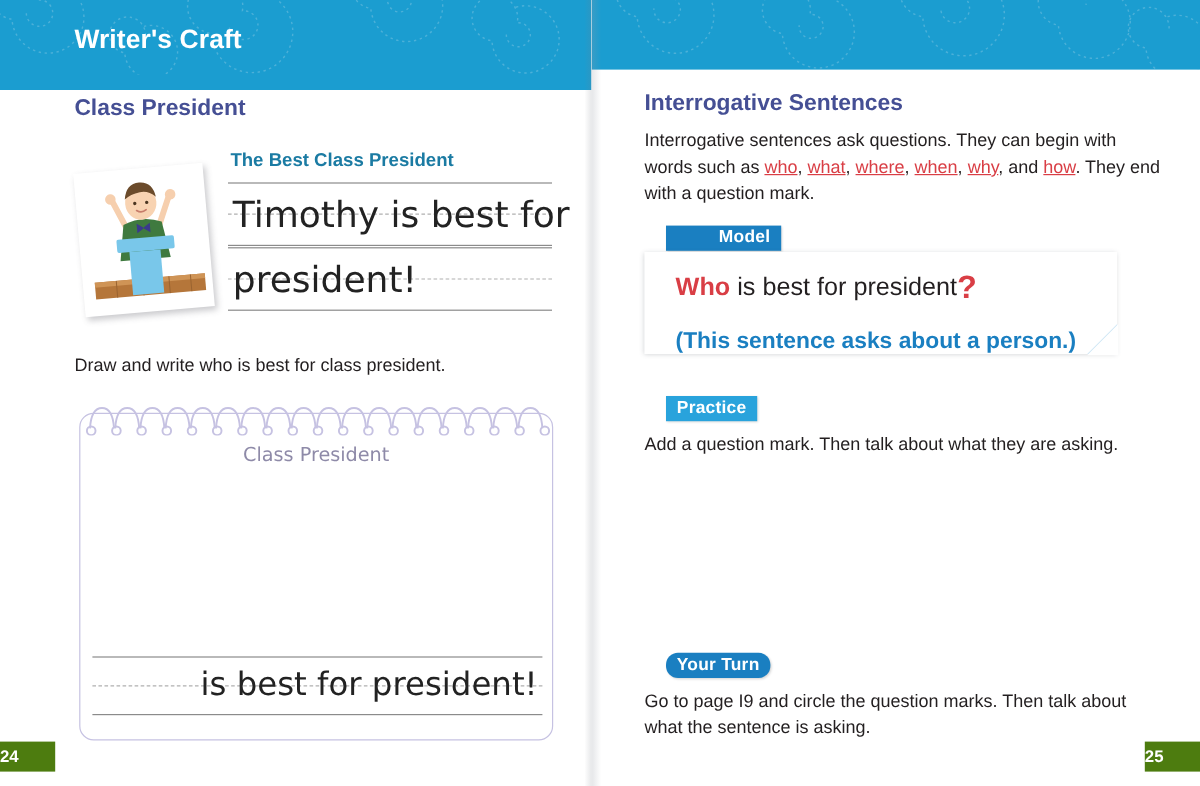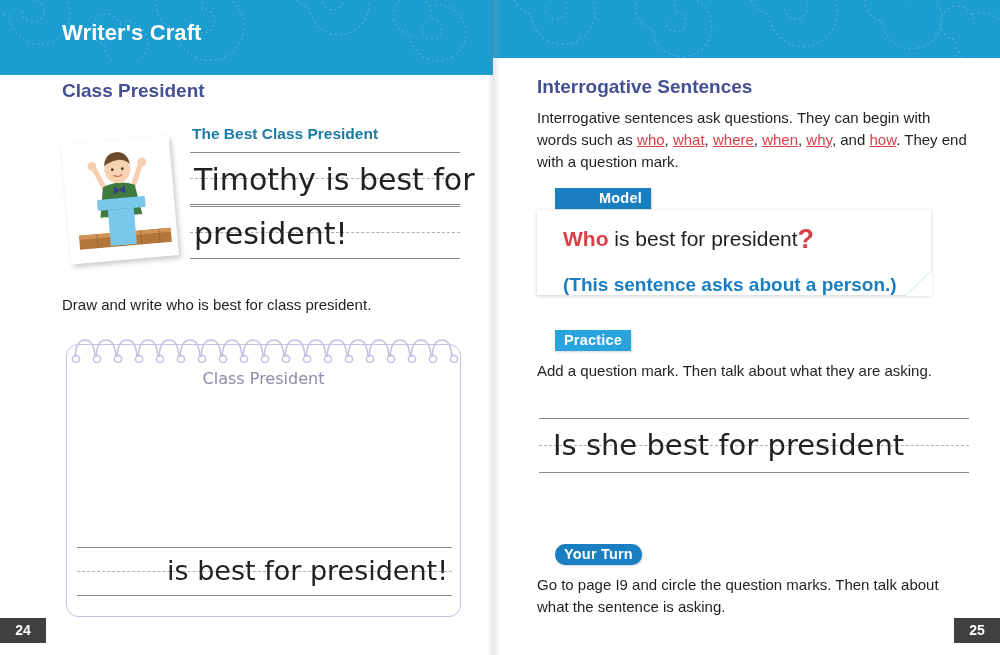--- a/index.html
+++ b/index.html
@@ -258,25 +258,24 @@
   .yourturn-text { top: 574px; }
 
   .hw-practice { left: 46px; top: 418px; width: 430px; }
   .hw-practice .row { height: 56px; }
   .hw-practice .script { font-size: 29px; left: 14px; }
 
   
   .pagenum {
     position: absolute;
     bottom: 12px;
-    background: #404040;
+    background: #4d7c0f;
     color: #ffffff;
     font-size: 14px;
     font-weight: bold;
-    text-align: center;
     width: 46px;
     padding: 4px 0 5px 0;
   }
   .pagenum-left  { left: 0; }
   .pagenum-right { right: 0; }
 </style>
 </head>
 <body>
 
 <div id="spread">
@@ -436,26 +435,20 @@
       <div class="model-line"><span class="red-word">Who</span><span> is best for president</span><span class="qmark">?</span></div>
       <div class="model-note">(This sentence asks about a person.)</div>
       <div class="fold-blue"></div>
       <div class="fold-white"></div>
     </div>
 
     <div class="chip chip-practice">Practice</div>
     <div class="body-text practice-text">Add a question mark. Then talk about what they are asking.</div>
 
     <div class="hw hw-practice">
-      <div class="row">
-        <div class="top"></div>
-        <div class="mid" style="top:27px"></div>
-        <div class="base" style="top:54px"></div>
-        <div class="script" style="top:10px">Is she best for president</div>
-      </div>
     </div>
 
     <div class="chip chip-yourturn">Your Turn</div>
     <div class="body-text yourturn-text">Go to page I9 and circle the question marks. Then talk about what the sentence is asking.</div>
 
     <div class="pagenum pagenum-right">25</div>
   </div>
 </div>
 
 <div id="gutter"></div>

